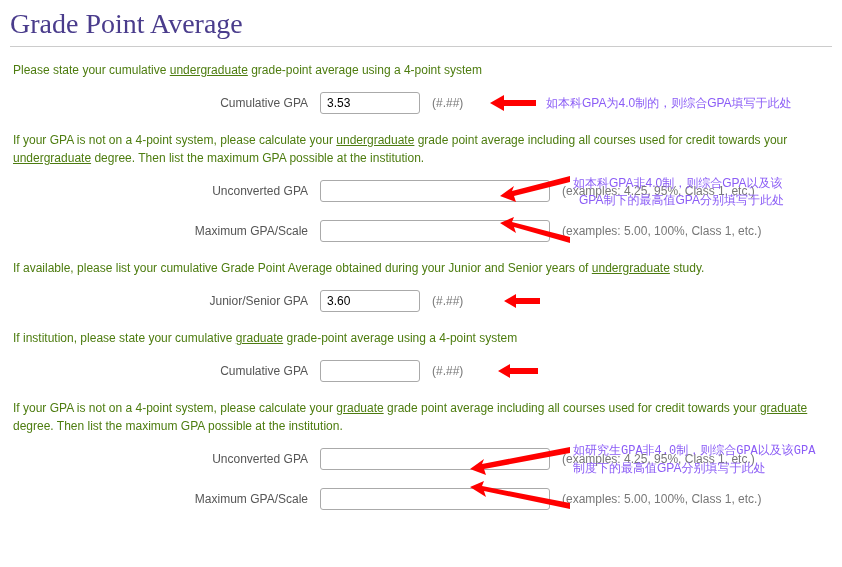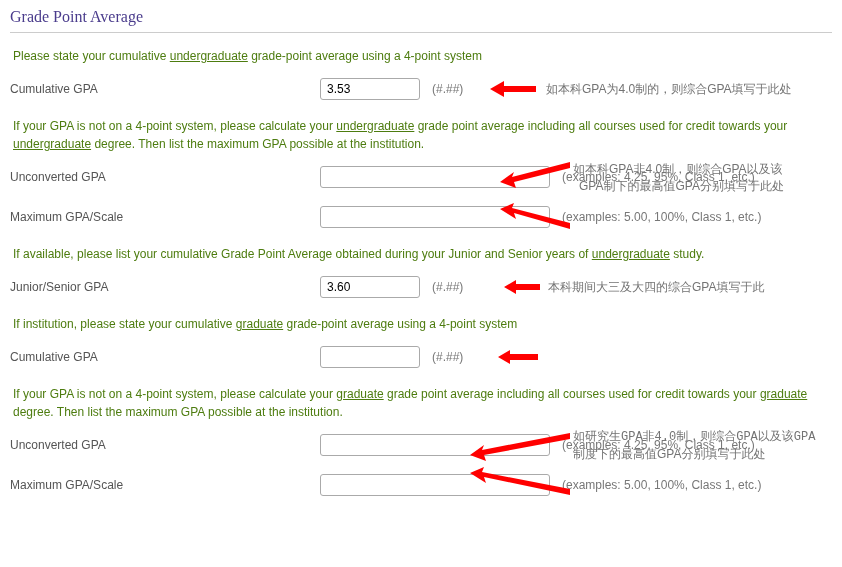--- a/index.html
+++ b/index.html
@@ -7,21 +7,21 @@
       font-family: Arial, Helvetica, sans-serif;
       font-size: 12px;
       color: #666;
       margin: 0;
       padding: 8px 10px;
       width: 842px;
       background: #fff;
     }
     .page-title {
       font-family: Georgia, serif;
-      font-size: 16px;
+      font-size: 28px;
       font-weight: normal;
       color: #4a3c8c;
       margin: 0 0 4px 0;
     }
     .hr {
       border: none;
       border-top: 1px solid #ccc;
       margin: 6px 0 14px 0;
     }
     .instruction {
@@ -32,21 +32,21 @@
     .underline { text-decoration: underline; }
     .form-row {
       position: relative;
       display: flex;
       align-items: center;
       margin: 12px 0 16px 0;
       min-height: 24px;
     }
     .form-label {
       width: 310px;
-      text-align: left;
+      text-align: right;
       padding-right: 12px;
       color: #555;
       font-size: 12px;
     }
     .text-input {
       width: 100px;
       height: 22px;
       border: 1px solid #aaa;
       border-radius: 3px;
       font-size: 12px;
@@ -58,21 +58,21 @@
       margin-left: 12px;
       color: #777;
       font-size: 12px;
     }
     .arrow {
       position: absolute;
       pointer-events: none;
     }
     .anno {
       position: absolute;
-      color: #737373;
+      color: #8b5cf6;
       font-size: 12px;
       line-height: 1.45;
       white-space: nowrap;
     }
   </style>
 </head>
 <body>
 
 <h1 class="page-title">Grade Point Average</h1>
 <hr class="hr">
@@ -115,21 +115,20 @@
 <p class="instruction">
   <span>If available, please list your cumulative Grade Point Average obtained during your Junior and Senior years of </span><span class="underline">undergraduate</span><span> study.</span>
 </p>
 <div class="form-row">
   <label class="form-label">Junior/Senior GPA</label>
   <input class="text-input" type="text" value="3.60" style="">
   <span class="hint">(#.##)</span>
   <svg class="arrow" style="left:494px; top:3px;" width="36" height="18" viewBox="0 0 36 18">
       <polygon points="0,9 12,2 12,6 36,6 36,12 12,12 12,16" fill="#ff0000"></polygon>
     </svg>
-  <span class="anno" style="left:538px; top:4px;">本科期间大三及大四的综合GPA填写于此</span>
 </div>
 
 <p class="instruction">
   <span>If institution, please state your cumulative </span><span class="underline">graduate</span><span> grade-point average using a 4-point system</span>
 </p>
 <div class="form-row">
   <label class="form-label">Cumulative GPA</label>
   <input class="text-input" type="text" value="" style="">
   <span class="hint">(#.##)</span>
   <svg class="arrow" style="left:488px; top:3px;" width="40" height="18" viewBox="0 0 40 18">

